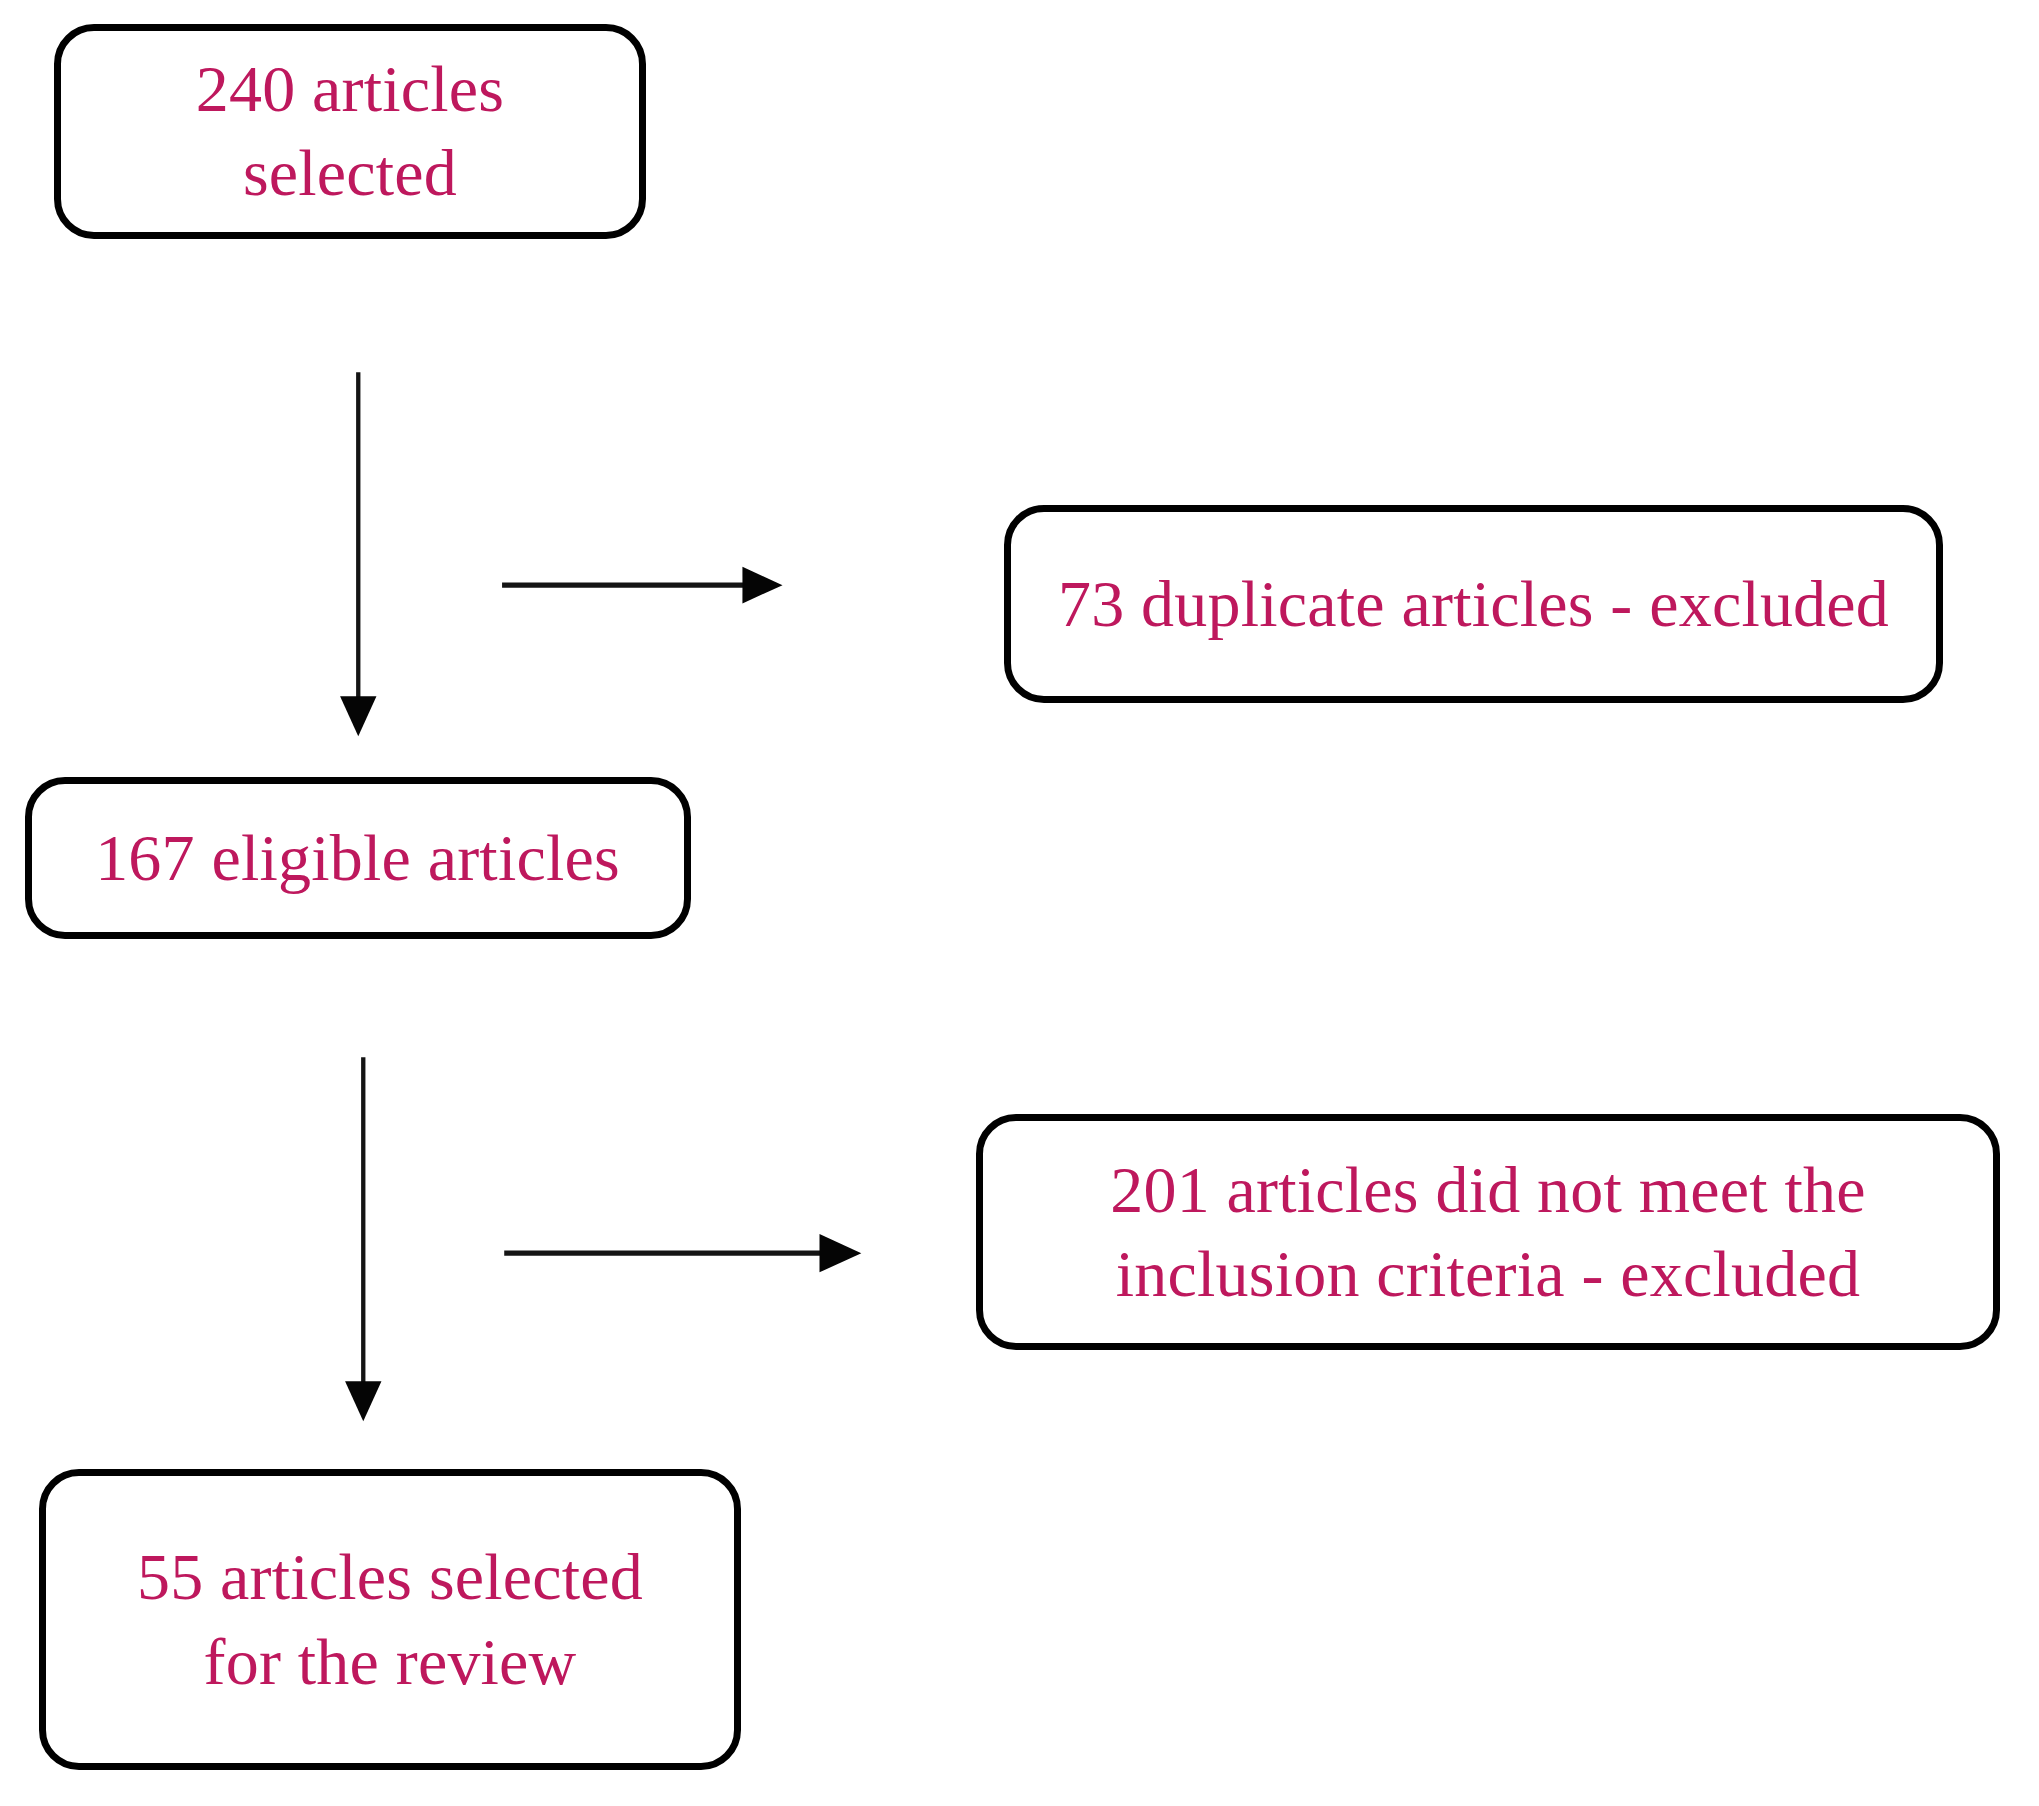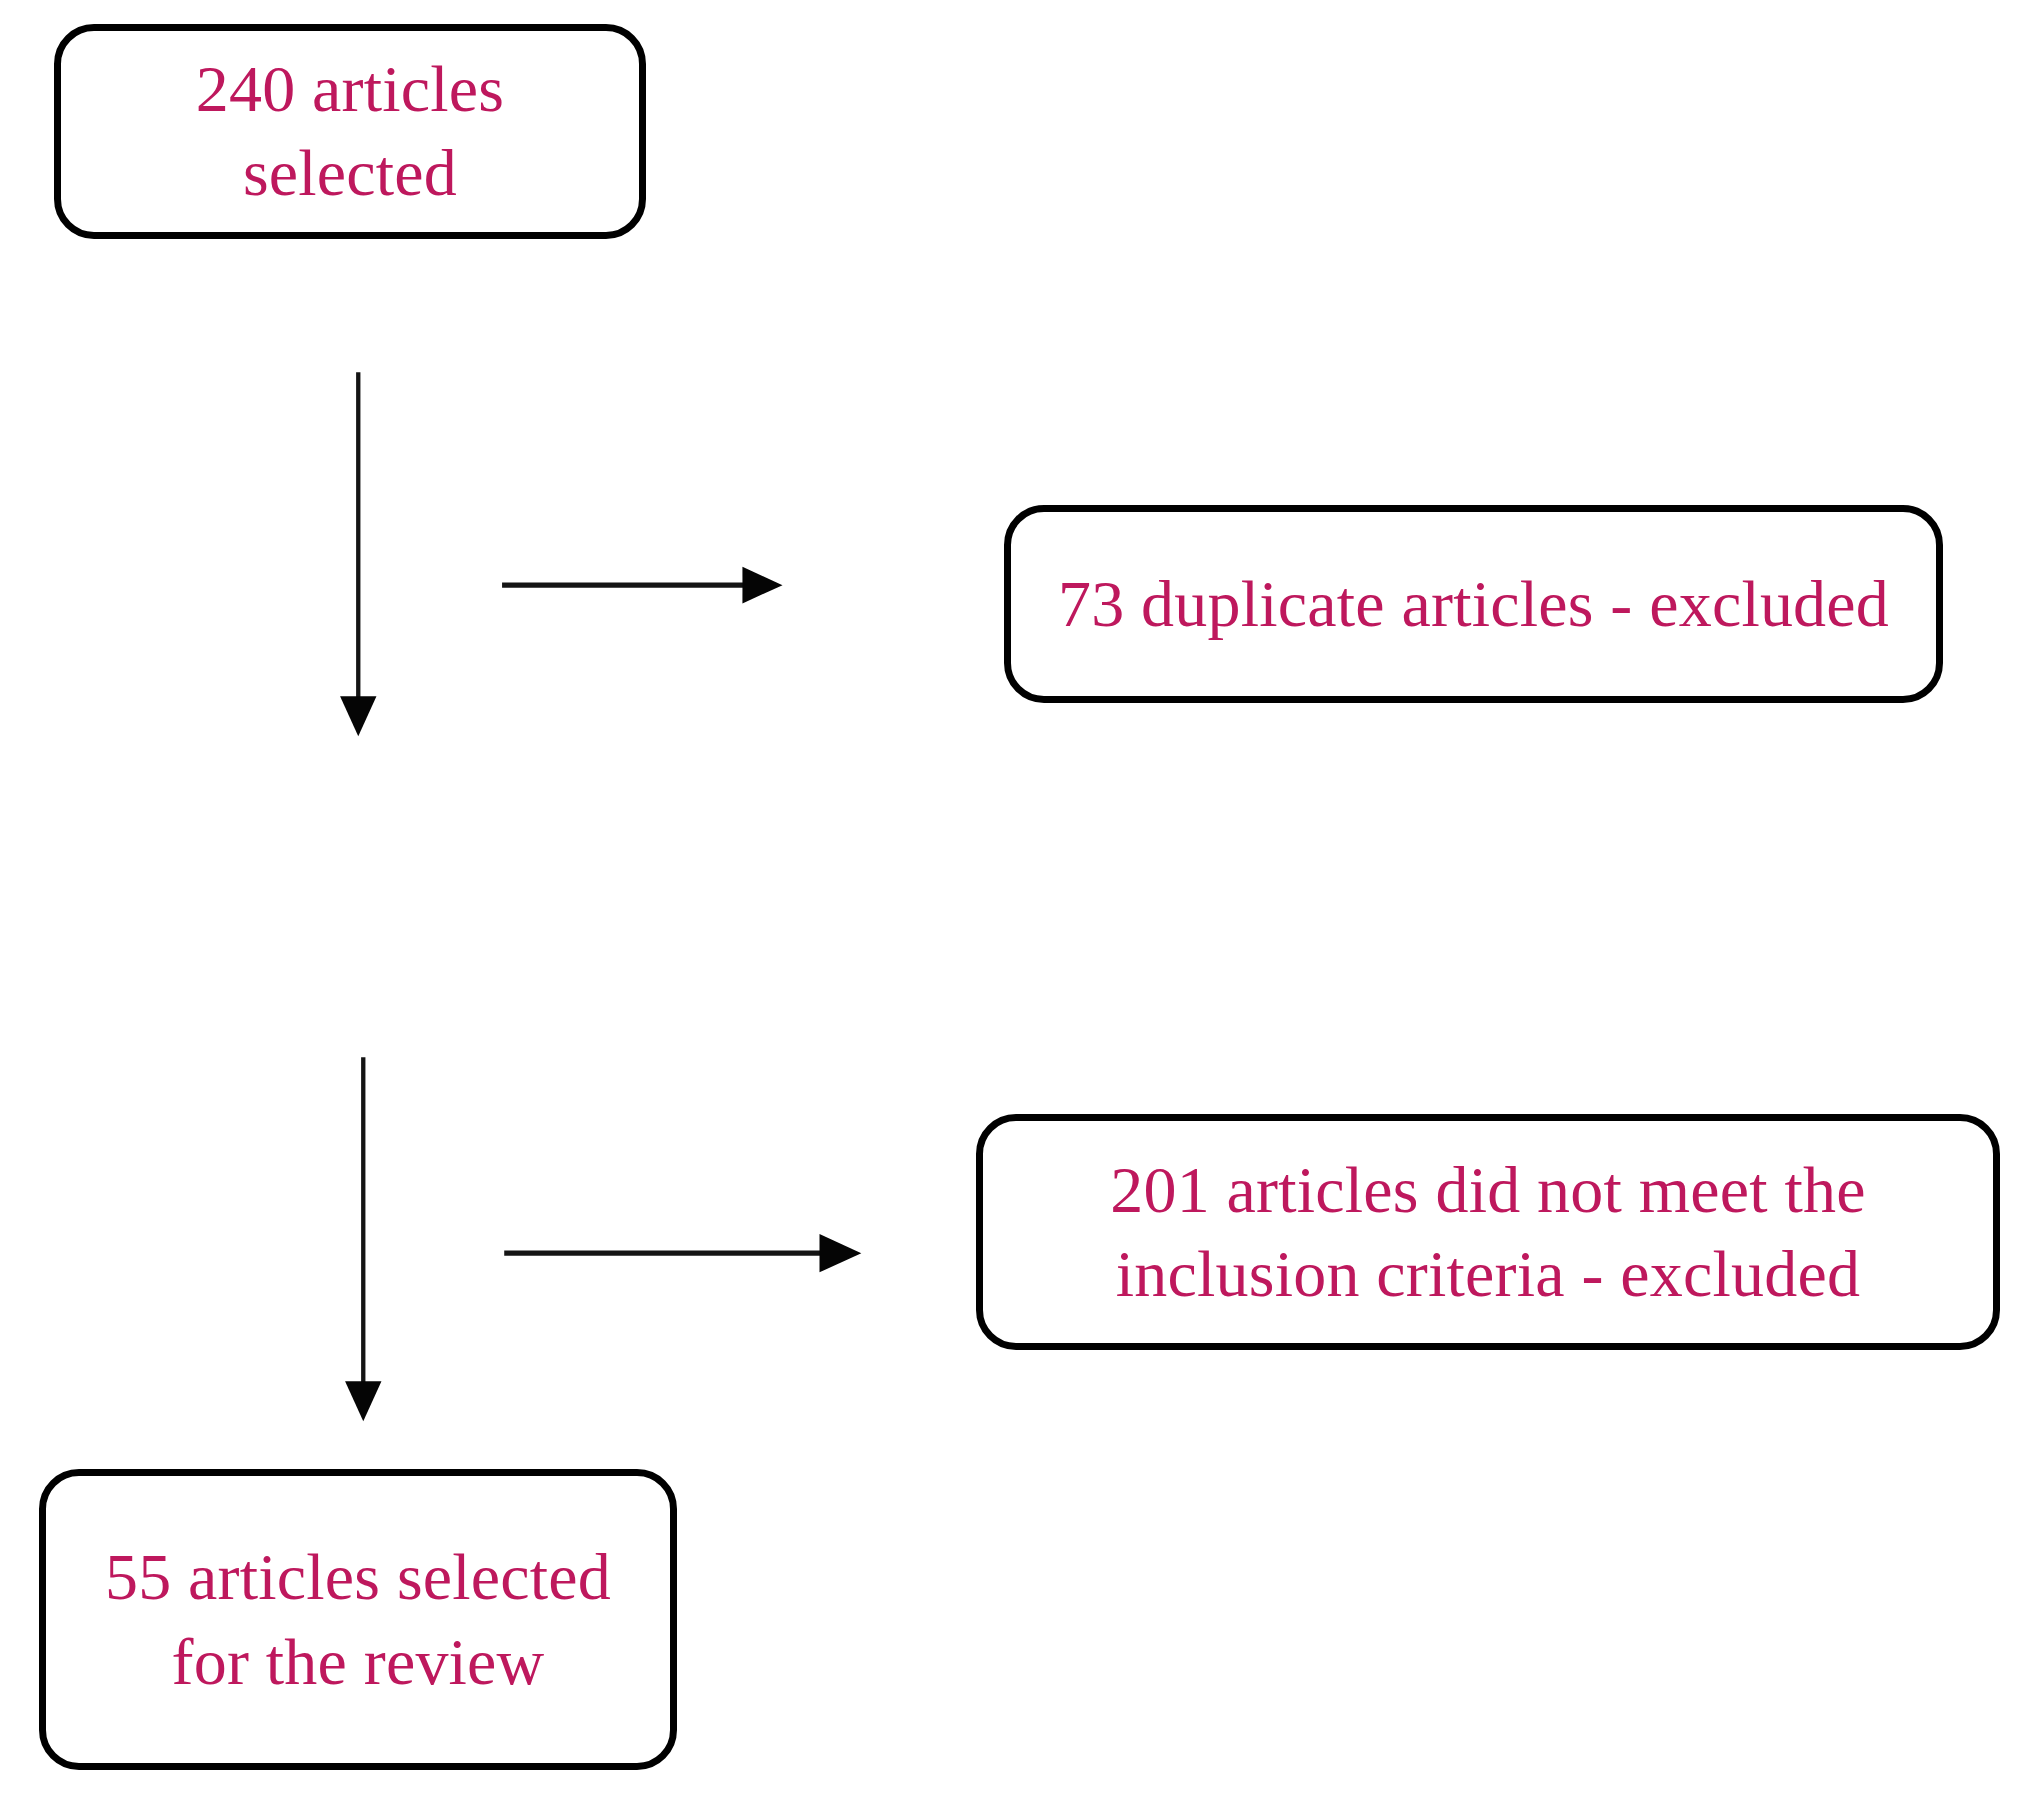--- a/index.html
+++ b/index.html
@@ -34,21 +34,21 @@
   }
   .node-text {
     display: block;
     white-space: pre-line;
     padding: 0 15.7px;
   }
 
   
   #node-start      { left: 54px;   top: 23.6px;   width: 592px;  height: 215px; font-size: 66px; }
   #node-eligible   { left: 24.5px;   top: 777px;  width: 666px;  height: 162px; font-size: 66px; }
-  #node-final      { left: 39px;   top: 1469px; width: 638px;  height: 301px; font-size: 66px; }
+  #node-final      { left: 39px;   top: 1469px; width: 702px;  height: 301px; font-size: 66px; }
   #node-duplicates { left: 1004px; top: 505px;  width: 939px; height: 198px; font-size: 66px; }
   #node-criteria   { left: 976px; top: 1114px; width: 1024px; height: 236px; font-size: 66px; }
 
   
   .edge {
     position: absolute;
     overflow: visible;
   }
   .edge svg { display: block; overflow: visible; }
   .edge path, .edge line { stroke: #141414; fill: none; }
@@ -80,20 +80,23 @@
     <svg width="306" height="54" viewBox="0 0 350 62" aria-hidden="true">
       <line x1="4" y1="30" x2="290" y2="30" stroke-width="6"></line>
       <polygon points="326,30 280,9 280,51"></polygon>
     </svg>
   </div>
 
   <div class="node" id="node-duplicates">
     <span class="node-text">73 duplicate articles - excluded</span>
   </div>
 
+  <div class="node" id="node-eligible">
+    <span class="node-text">167 eligible articles</span>
+  </div>
 
   <div class="edge" id="edge-v2">
     <svg width="52" height="376" viewBox="0 0 60 430" aria-hidden="true">
       <line x1="28" y1="4" x2="28" y2="392" stroke-width="5"></line>
       <polygon points="28,424 7,378 49,378"></polygon>
     </svg>
   </div>
 
   <div class="edge" id="edge-h2">
     <svg width="376" height="54" viewBox="0 0 430 62" aria-hidden="true">

